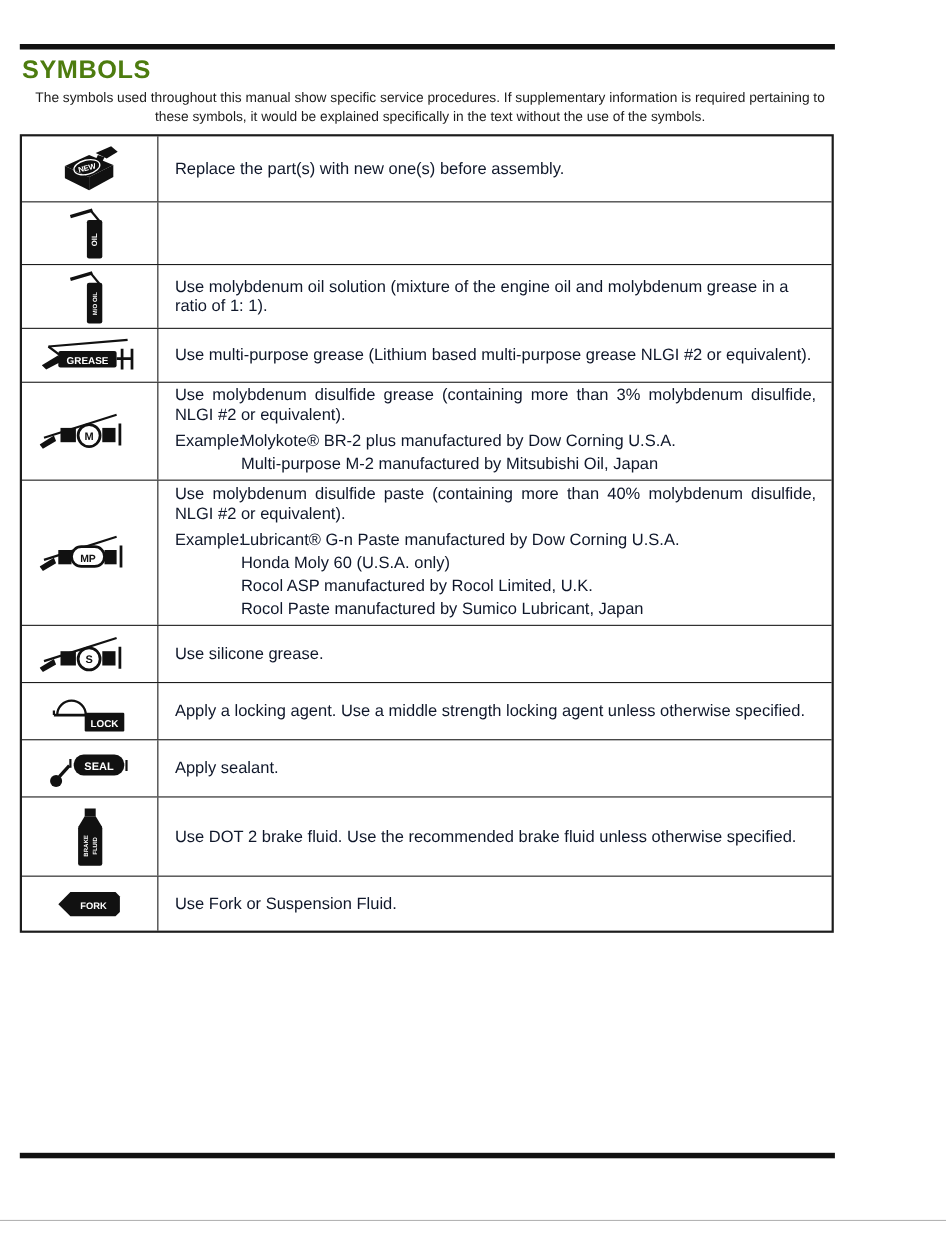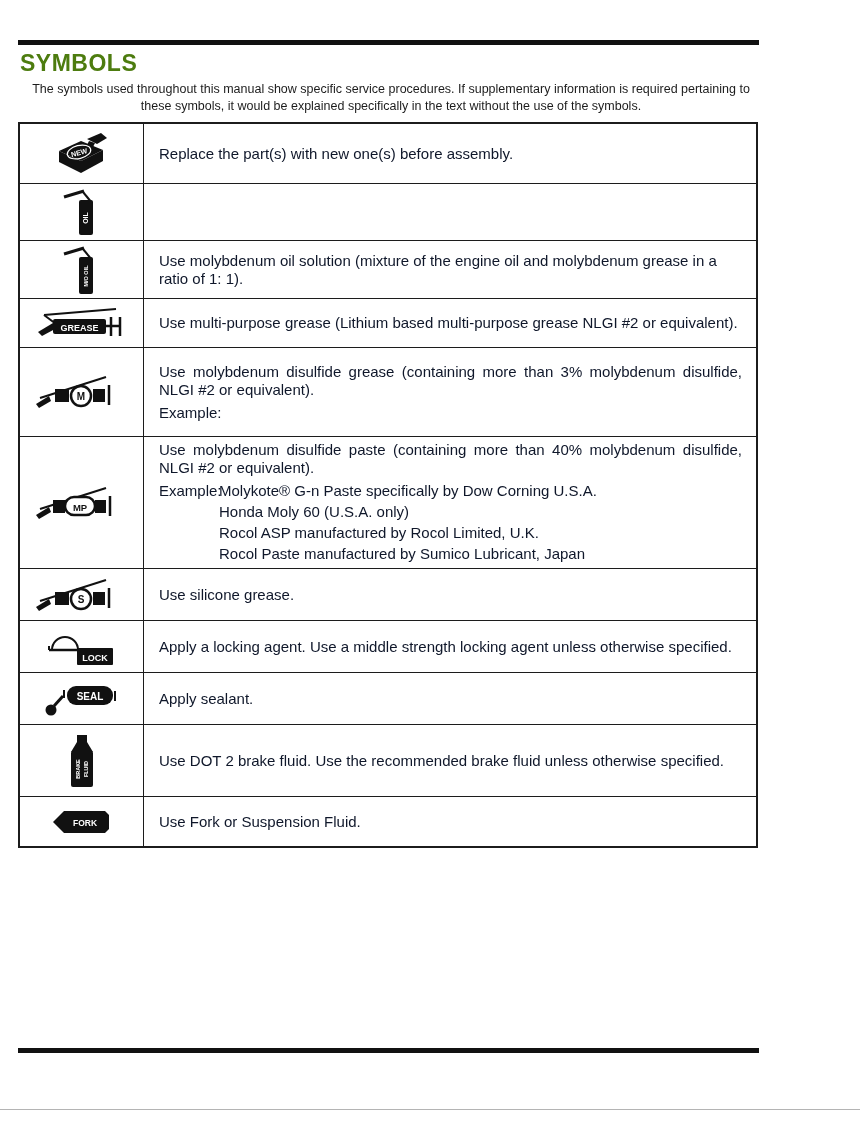--- a/index.html
+++ b/index.html
@@ -121,20 +121,24 @@
         <circle cx="45" cy="24" r="10" fill="#fff" stroke="#111" stroke-width="2.5"></circle>
         <text class="btxt" x="45" y="28" font-size="10" text-anchor="middle">M</text>
         <rect class="blk" x="57" y="17" width="12" height="13"></rect>
         <path class="stk" d="M73,13 L73,33" stroke-width="2.5"></path>
       </svg>
     </div>
     <div class="text-cell top">
       <p class="desc justify">Use molybdenum disulfide grease (containing more than 3% molybdenum disulfide, NLGI #2 or equivalent).</p>
       <div class="example">
         <span class="ex-label">Example:</span>
+        <div class="ex-lines">
+          <p>Molykote® BR-2 plus manufactured by Dow Corning U.S.A.</p>
+          <p>Multi-purpose M-2 manufactured by Mitsubishi Oil, Japan</p>
+        </div>
       </div>
     </div>
   </div>
 
   <div class="row" style="height:132px">
     <div class="icon-cell">
       <svg width="92" height="40" viewBox="0 0 92 40">
         <path class="stk" d="M4,26 L70,5" stroke-width="2"></path>
         <polygon class="blk" points="0,32 13,24 15,29 3,36"></polygon>
         <rect class="blk" x="17" y="17" width="12" height="13"></rect>
@@ -142,21 +146,21 @@
         <text class="btxt" x="44" y="27.5" font-size="9.5" text-anchor="middle">MP</text>
         <rect class="blk" x="59" y="17" width="11" height="13"></rect>
         <path class="stk" d="M74,13 L74,33" stroke-width="2.5"></path>
       </svg>
     </div>
     <div class="text-cell top">
       <p class="desc justify">Use molybdenum disulfide paste (containing more than 40% molybdenum disulfide, NLGI #2 or equivalent).</p>
       <div class="example">
         <span class="ex-label">Example:</span>
         <div class="ex-lines">
-          <p>Molykote® G-n Paste specifically by Dow Corning U.S.A.</p>
+          <p>Lubricant® G-n Paste manufactured by Dow Corning U.S.A.</p>
           <p>Honda Moly 60 (U.S.A. only)</p>
           <p>Rocol ASP manufactured by Rocol Limited, U.K.</p>
           <p>Rocol Paste manufactured by Sumico Lubricant, Japan</p>
         </div>
       </div>
     </div>
   </div>
 
   <div class="row" style="height:52px">
     <div class="icon-cell">

